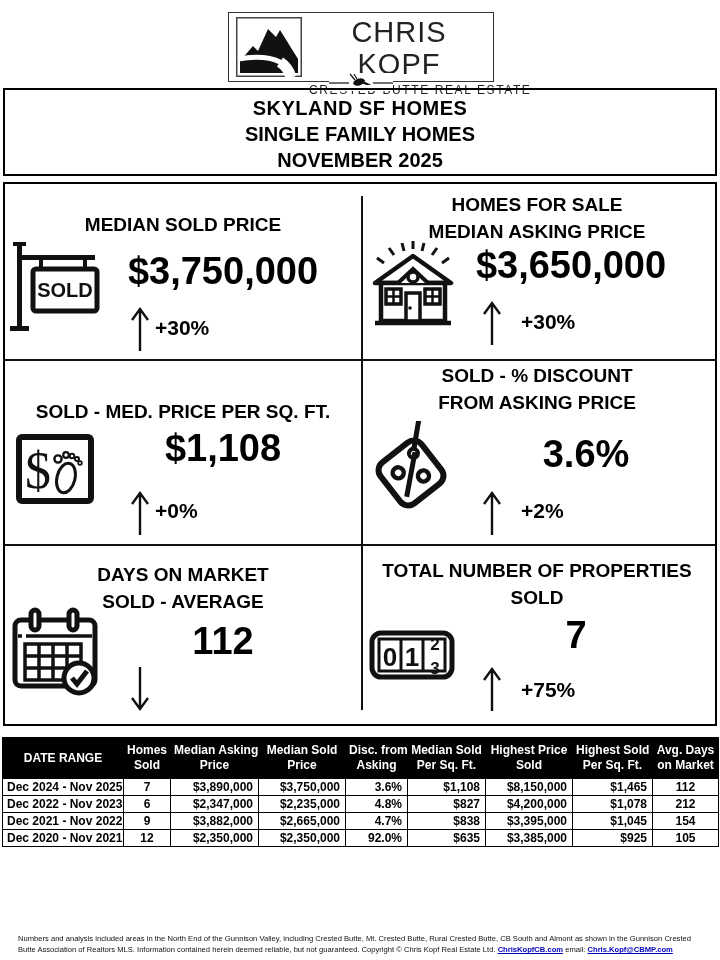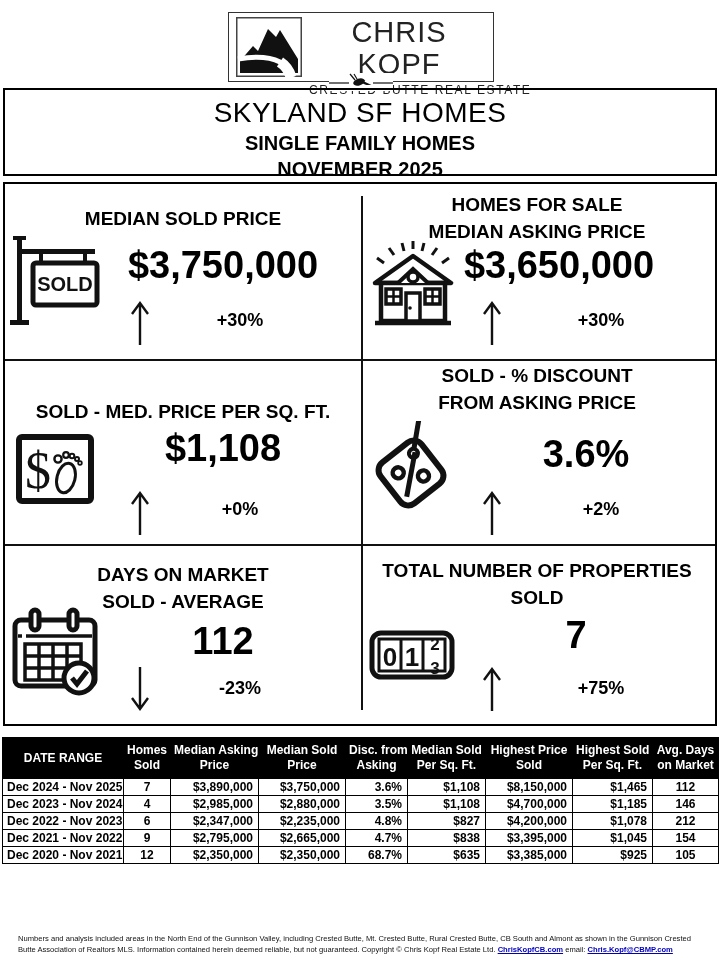--- a/index.html
+++ b/index.html
@@ -11,32 +11,32 @@
             border:1.5px solid #333;background:#fff;display:flex;align-items:center;}
   .logo-art{position:absolute;left:7px;top:4px;}
   .logo-text{position:absolute;left:80px;top:4px;width:180px;text-align:center;}
   .logo-name{font-size:29px;font-weight:400;letter-spacing:1px;color:#222;line-height:1.1;}
   .logo-tagline{font-size:12px;font-weight:400;letter-spacing:1.6px;color:#222;margin-top:2px;white-space:nowrap;}
   .logo-fly{position:absolute;left:50%;bottom:-10px;transform:translateX(-50%);background:#fff;}
 
   
   .title-box{position:absolute;left:3px;top:88px;width:710px;height:84px;border:2px solid #000;
              text-align:center;}
-  .title-main{font-size:28px;font-weight:normal;margin-top:7px;letter-spacing:.5px;}
+  .title-main{font-size:20px;font-weight:bold;margin-top:7px;letter-spacing:.5px;}
   .title-sub{font-size:20px;font-weight:bold;margin-top:3px;}
 
   
   .stats-panel{position:absolute;left:3px;top:182px;width:710px;height:540px;border:2px solid #000;}
   .v-div{position:absolute;left:356px;top:12px;width:1.5px;height:514px;background:#111;}
   .h-div{position:absolute;left:0;right:0;height:1.5px;background:#111;}
   .quad{position:absolute;}
   .q-head{position:absolute;left:0;right:0;text-align:center;font-weight:bold;font-size:19px;line-height:1.42;}
   .q-head div:empty{display:none;}
   .q-value{position:absolute;font-size:38px;font-weight:bold;text-align:center;line-height:1;}
-  .q-change{position:absolute;font-size:18px;font-weight:bold;text-align:center;}
+  .q-change{position:absolute;font-size:21px;font-weight:bold;}
   .q-arrow{position:absolute;}
   .q-icon{position:absolute;}
 
   
   .hist-table{position:absolute;left:2px;top:737px;width:716px;border-collapse:collapse;
               font-size:12px;font-weight:bold;table-layout:fixed;}
   .hist-table th,.hist-table td{border:1px solid #000;padding:0 3px;overflow:hidden;white-space:nowrap;}
   .hist-table thead th{background:#000;color:#fff;height:40px;font-size:12px;line-height:1.25;text-align:center;}
   .hist-table tbody tr{height:17px;}
   .hist-table td.c0{text-align:left;padding-left:4px;}
@@ -78,21 +78,21 @@
     <div class="title-main">SKYLAND SF HOMES</div>
     <div class="title-sub">SINGLE FAMILY HOMES</div>
     <div class="title-sub">NOVEMBER 2025</div>
   </div>
 
   <div class="stats-panel">
     <div class="v-div"></div>
     <div class="h-div" style="top:175px"></div>
     <div class="h-div" style="top:360px"></div>
 
-    <div class="quad" style="left:0;top:0;width:356px;height:214px">
+    <div class="quad" style="left:0;top:6px;width:356px;height:214px">
       <div class="q-head" style="top:22px">
         <div>MEDIAN SOLD PRICE</div>
       </div>
       <svg class="q-icon" style="left:4px;top:48px" width="94" height="96" viewBox="0 0 94 96">
         <rect x="8" y="6" width="5" height="84" fill="#111"></rect>
         <rect x="4" y="4" width="13" height="4" fill="#111"></rect>
         <rect x="1" y="88" width="19" height="5" fill="#111"></rect>
         <rect x="8" y="17" width="78" height="5" fill="#111"></rect>
         <rect x="30" y="22" width="4" height="9" fill="#111"></rect>
         <rect x="74" y="22" width="4" height="9" fill="#111"></rect>
@@ -126,21 +126,21 @@
         <rect x="17" y="53" width="15" height="15" fill="#fff" stroke="#111" stroke-width="3.5"></rect>
         <line x1="24.5" y1="53" x2="24.5" y2="68" stroke="#111" stroke-width="2.5"></line>
         <line x1="17" y1="60.5" x2="32" y2="60.5" stroke="#111" stroke-width="2.5"></line>
         <rect x="56" y="53" width="15" height="15" fill="#fff" stroke="#111" stroke-width="3.5"></rect>
         <line x1="63.5" y1="53" x2="63.5" y2="68" stroke="#111" stroke-width="2.5"></line>
         <line x1="56" y1="60.5" x2="71" y2="60.5" stroke="#111" stroke-width="2.5"></line>
         <rect x="37" y="57" width="14" height="28" fill="#fff" stroke="#111" stroke-width="3.5"></rect>
         <circle cx="41" cy="72" r="1.8" fill="#111"></circle>
         <line x1="6" y1="87" x2="82" y2="87" stroke="#111" stroke-width="4.5"></line>
       </svg>
-      <div class="q-value" style="left:68px;top:62px;width:260px">$3,650,000</div>
+      <div class="q-value" style="left:80px;top:62px;width:260px">$3,650,000</div>
       <svg class="q-arrow" style="left:120px;top:116px" width="22" height="46" viewBox="0 0 22 46">
         <path d="M11,45 L11,5 M3,14 L11,3 L19,14" stroke="#111" stroke-width="2.4" fill="none"></path>
       </svg>
       <div class="q-change" style="left:160px;top:126px;width:160px">+30%</div>
     </div>
 
     <div class="quad" style="left:0;top:175px;width:356px;height:185px">
       <div class="q-head" style="top:40px">
         <div>SOLD - MED. PRICE PER SQ. FT.</div>
       </div>
@@ -203,21 +203,20 @@
           <line x1="16" y1="62" x2="72" y2="62"></line>
         </g>
         <circle cx="70" cy="72" r="15" fill="#fff" stroke="#111" stroke-width="5"></circle>
         <path d="M63,72 L68,78 L78,65" stroke="#111" stroke-width="5" fill="none"></path>
         <line x1="9" y1="80" x2="14" y2="80" stroke="#111" stroke-width="3.5"></line>
       </svg>
       <div class="q-value" style="left:84px;top:78px;width:268px">112</div>
       <svg class="q-arrow" style="left:124px;top:122px" width="22" height="46" viewBox="0 0 22 46">
         <path d="M11,1 L11,41 M3,32 L11,43 L19,32" stroke="#111" stroke-width="2.4" fill="none"></path>
       </svg>
-      <div class="q-change" style="left:150px;top:134px;width:170px">-23%</div>
     </div>
 
     <div class="quad" style="left:356px;top:360px;width:352px;height:176px">
       <div class="q-head" style="top:14px">
         <div>TOTAL NUMBER OF PROPERTIES</div>
           <div>SOLD</div>
       </div>
       <svg class="q-icon" style="left:8px;top:86px" width="86" height="50" viewBox="0 0 86 50">
         <rect x="3" y="3" width="80" height="44" rx="9" fill="#fff" stroke="#111" stroke-width="5"></rect>
         <rect x="10" y="9" width="66" height="32" fill="#fff" stroke="#111" stroke-width="3"></rect>
@@ -267,58 +266,47 @@
           <td class="c1">7</td>
           <td class="c2">$3,890,000</td>
           <td class="c3">$3,750,000</td>
           <td class="c4">3.6%</td>
           <td class="c5">$1,108</td>
           <td class="c6">$8,150,000</td>
           <td class="c7">$1,465</td>
           <td class="c8">112</td>
         </tr>
         <tr>
-          <td class="c0">Dec 2023 - Nov 2024</td>
-          <td class="c1">4</td>
-          <td class="c2">$2,985,000</td>
-          <td class="c3">$2,880,000</td>
-          <td class="c4">3.5%</td>
-          <td class="c5">$1,108</td>
-          <td class="c6">$4,700,000</td>
-          <td class="c7">$1,185</td>
-          <td class="c8">146</td>
-        </tr>
-        <tr>
           <td class="c0">Dec 2022 - Nov 2023</td>
           <td class="c1">6</td>
           <td class="c2">$2,347,000</td>
           <td class="c3">$2,235,000</td>
           <td class="c4">4.8%</td>
           <td class="c5">$827</td>
           <td class="c6">$4,200,000</td>
           <td class="c7">$1,078</td>
           <td class="c8">212</td>
         </tr>
         <tr>
           <td class="c0">Dec 2021 - Nov 2022</td>
           <td class="c1">9</td>
-          <td class="c2">$2,795,000</td>
+          <td class="c2">$3,882,000</td>
           <td class="c3">$2,665,000</td>
           <td class="c4">4.7%</td>
           <td class="c5">$838</td>
           <td class="c6">$3,395,000</td>
           <td class="c7">$1,045</td>
           <td class="c8">154</td>
         </tr>
         <tr>
           <td class="c0">Dec 2020 - Nov 2021</td>
           <td class="c1">12</td>
           <td class="c2">$2,350,000</td>
           <td class="c3">$2,350,000</td>
-          <td class="c4">68.7%</td>
+          <td class="c4">92.0%</td>
           <td class="c5">$635</td>
           <td class="c6">$3,385,000</td>
           <td class="c7">$925</td>
           <td class="c8">105</td>
         </tr>
       </tbody>
   </table>
 
   <div class="footer">
     <span>Numbers and analysis included areas in the North End of the Gunnison Valley, including Crested Butte, Mt. Crested Butte, Rural Crested Butte, CB South and Almont as shown in the Gunnison Crested Butte Association of Realtors MLS.  Information contained herein deemed reliable, but not guaranteed. Copyright © Chris Kopf Real Estate Ltd.  </span><a href="#">ChrisKopfCB.com</a><span>   email: </span><a href="#">Chris.Kopf@CBMP.com</a>

